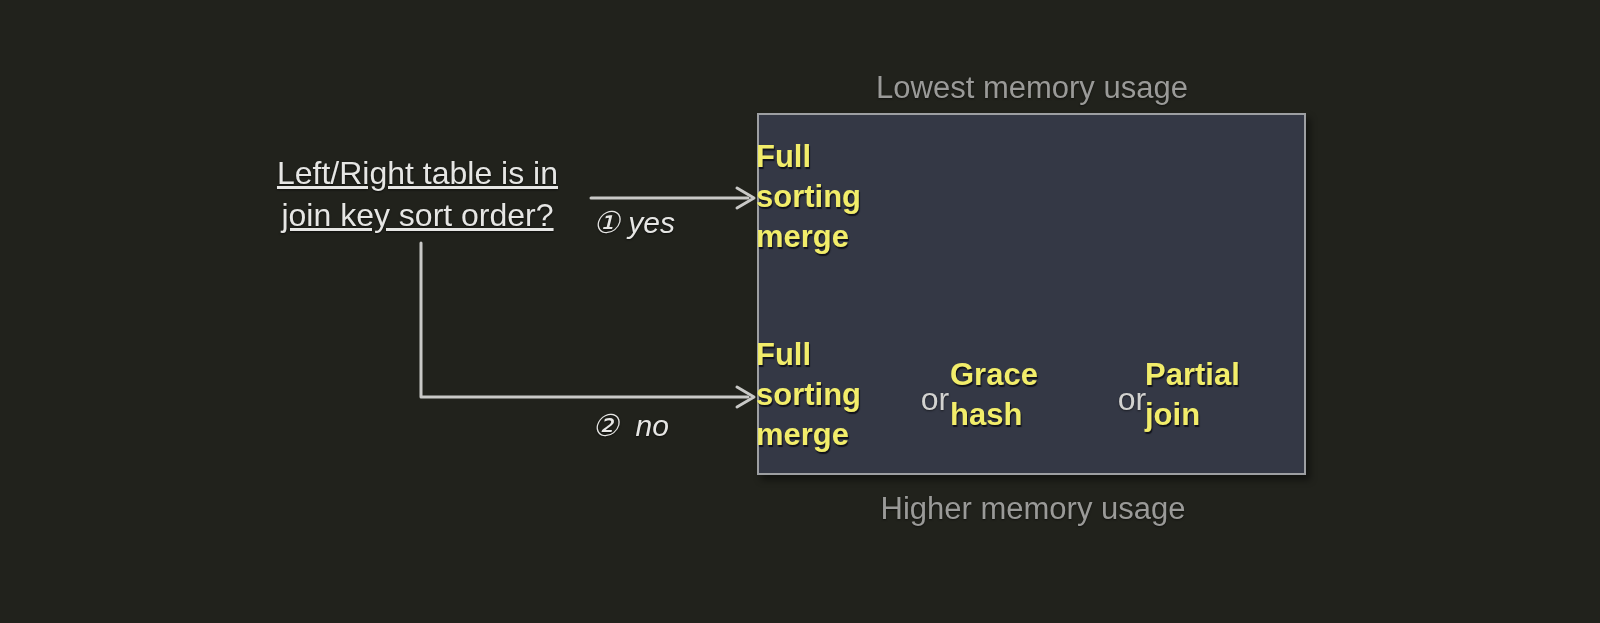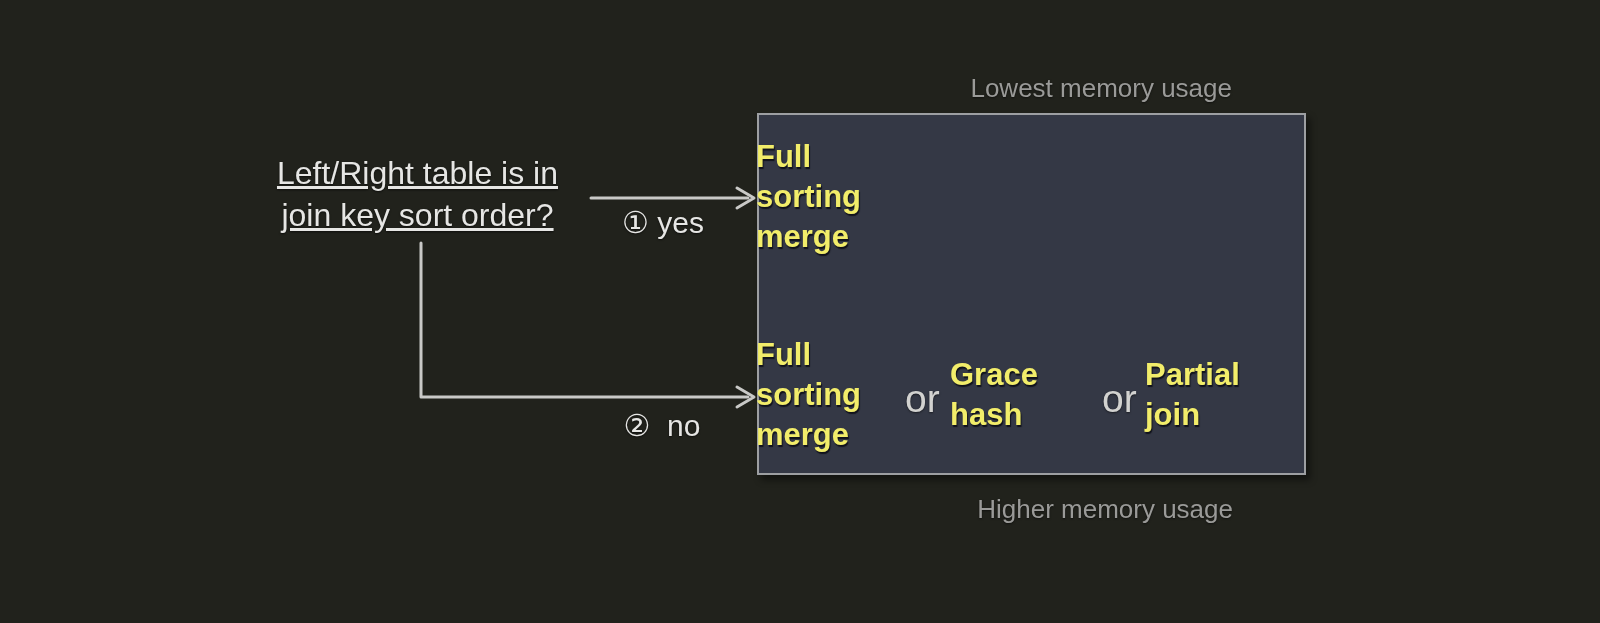--- a/index.html
+++ b/index.html
@@ -26,55 +26,56 @@
     color:var(--question_text);
     font-size:32px;line-height:42px;
     text-align:center;
     white-space:pre-line;
     text-shadow:0 1px 2px rgba(0,0,0,.6);
     text-decoration:underline;
   }
   .branch-label{
     color:var(--question_text);
     font-size:30px;line-height:34px;
-    text-align:center;
     white-space:pre;
     text-shadow:0 1px 2px rgba(0,0,0,.6);
+    font-style:italic;
   }
   .branch-label.yes{left:593px;top:206px;width:140px;}
   .branch-label.no{left:592px;top:409px;width:140px;}
   .arrow-layer{left:0;top:0;width:1600px;height:623px;pointer-events:none;}
   .memory-box{
     left:757px;top:113px;width:545px;height:358px;
     background:var(--box_bg);
     border:2px solid var(--box_border);
     box-shadow:4px 5px 7px rgba(0,0,0,.45);
   }
   .caption{
     color:var(--caption_gray);
-    font-size:26px;line-height:38px;
-    text-align:right;
+    font-size:31px;line-height:38px;
+    text-align:center;
     text-shadow:0 1px 2px rgba(0,0,0,.5);
   }
   .caption.top{left:832px;top:69px;width:400px;}
   .caption.bottom{left:833px;top:490px;width:400px;}
   .option{
     color:var(--option_yellow);
     font-weight:bold;
     font-size:31px;line-height:40px;
     white-space:pre-line;
     text-shadow:1px 2px 1px rgba(10,12,20,.85);
   }
   .option.sorted{left:756px;top:137px;width:150px;}
   .option.u1{left:756px;top:335px;width:150px;}
   .option.u2{left:950px;top:355px;width:150px;}
   .option.u3{left:1145px;top:355px;width:150px;}
   .or-label{
     color:var(--or_gray);
-    font-size:39px;line-height:32px;
+    font-size:32px;line-height:32px;
+    text-align:center;
     text-shadow:0 1px 2px rgba(0,0,0,.5);
   }
   .or-label.first{left:905px;top:383px;width:60px;}
   .or-label.second{left:1102px;top:383px;width:60px;}
 </style>
 </head>
 <body>
 
 <div class="canvas">
 

